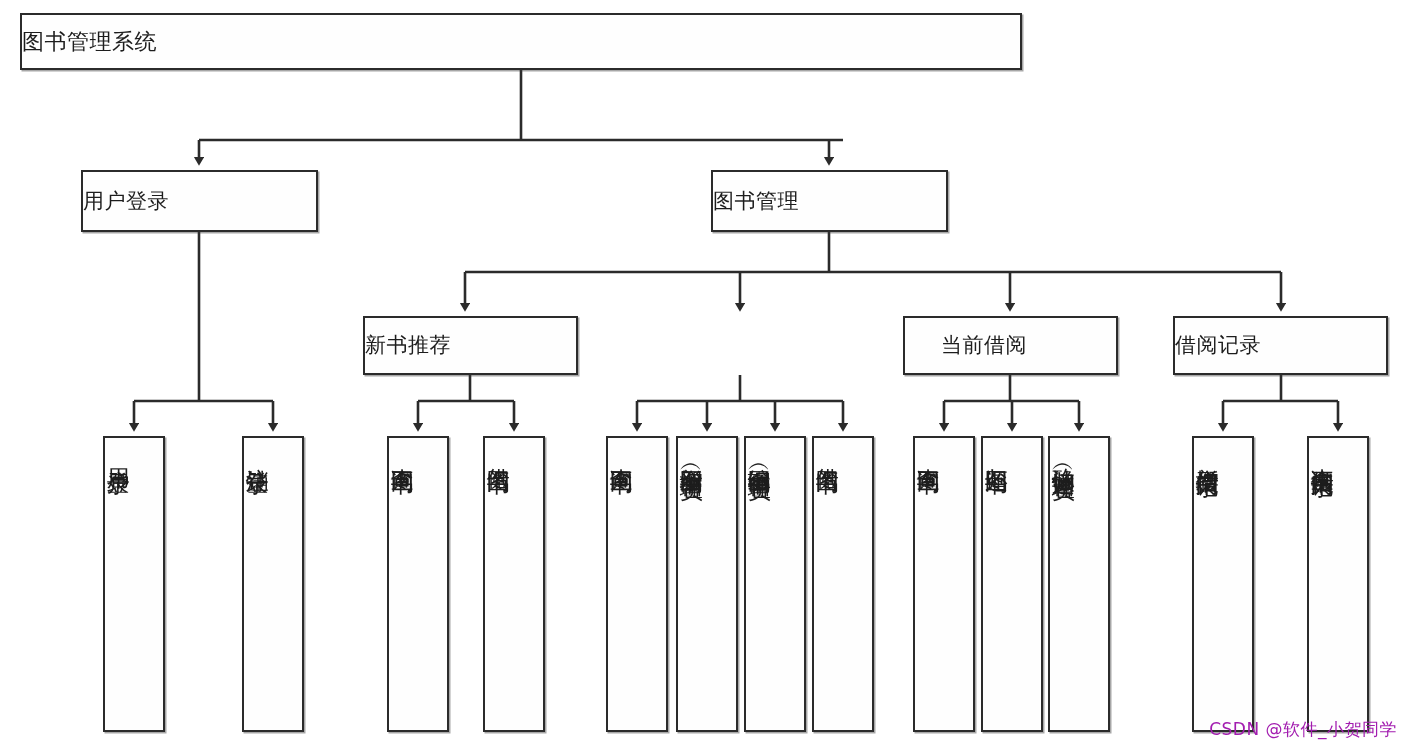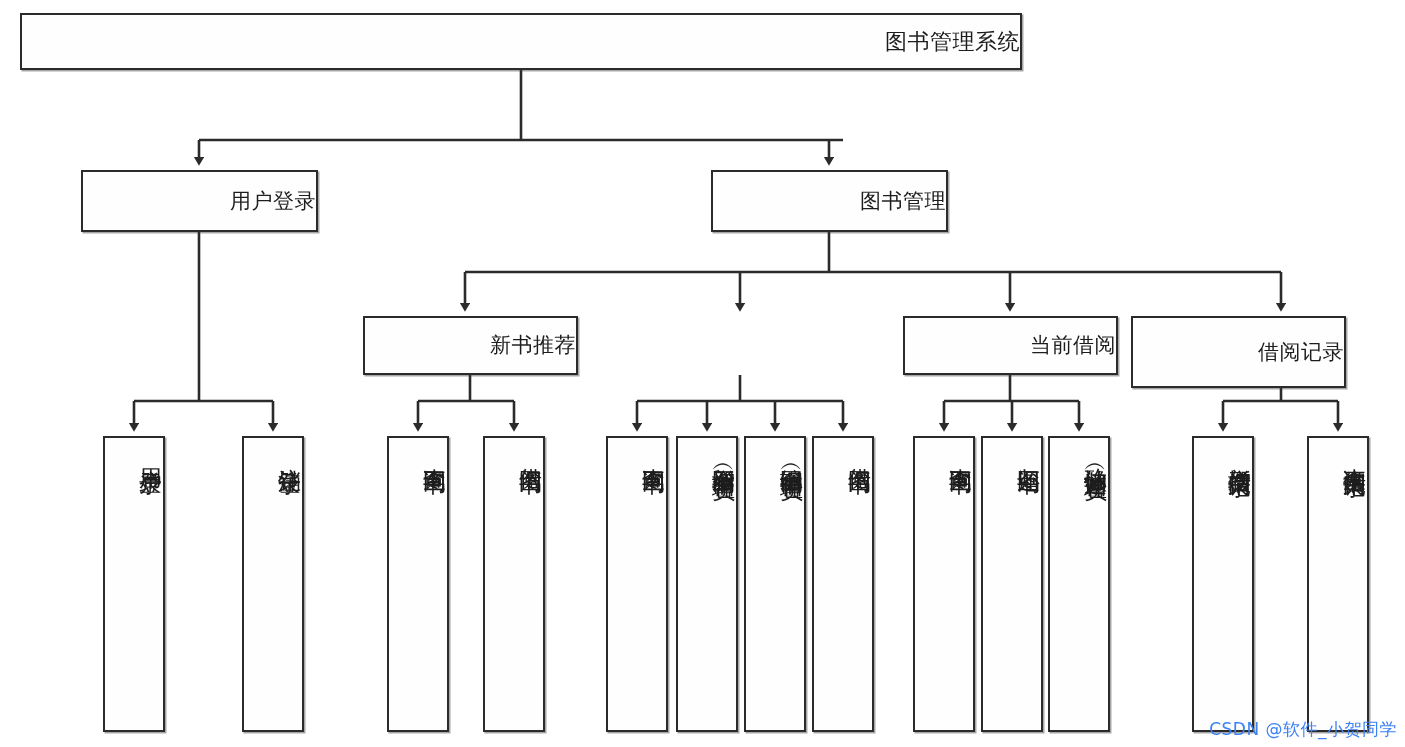--- a/index.html
+++ b/index.html
@@ -22,21 +22,21 @@
     height: 747px;
     pointer-events: none;
   }
   .node {
     position: absolute;
     box-sizing: border-box;
     background: #fefefe;
     border: 2.5px solid #2b2b2b;
     display: flex;
     align-items: center;
-    justify-content: flex-end;
+    justify-content: flex-start;
     box-shadow: 1.5px 1.5px 0 rgba(60,60,60,0.45);
     z-index: 2;
   }
   .node .label {
     color: #1d1d1d;
     text-align: center;
     line-height: 1.18;
     letter-spacing: 0.5px;
     white-space: nowrap;
   }
@@ -56,21 +56,21 @@
     font-size: 23px;
     line-height: 1.12;
     letter-spacing: 1.5px;
     white-space: nowrap;
   }
   #watermark {
     position: absolute;
     right: 8px;
     bottom: 6px;
     font-size: 17px;
-    color: #3b82f6;
+    color: #a21caf;
     letter-spacing: 0.5px;
     z-index: 5;
     white-space: nowrap;
     font-family: "DejaVu Sans", "Liberation Sans", sans-serif;
   }
 </style>
 </head>
 <body>
 
 <div id="canvas">
@@ -135,21 +135,21 @@
   <div class="node horiz" style="left:711px; top:170px; width:237px; height:62px;">
     <span class="label">图书管理</span>
   </div>
 
   <div class="node horiz" style="left:363px; top:316px; width:215px; height:59px;">
     <span class="label">新书推荐</span>
   </div>
   <div class="node horiz" style="left:903px; top:316px; width:215px; height:59px;padding-left:36px;">
     <span class="label">当前借阅</span>
   </div>
-  <div class="node horiz" style="left:1131px; top:316px; width:215px; height:72px;">
+  <div class="node horiz" style="left:1173px; top:316px; width:215px; height:59px;">
     <span class="label">借阅记录</span>
   </div>
 
   <div class="node leaf" style="left:103px; top:436px; width:62px; height:296px;">
     <span class="label">用户登录</span>
   </div>
   <div class="node leaf" style="left:242px; top:436px; width:62px; height:296px;">
     <span class="label">注销登录</span>
   </div>
   <div class="node leaf" style="left:387px; top:436px; width:62px; height:296px;">

